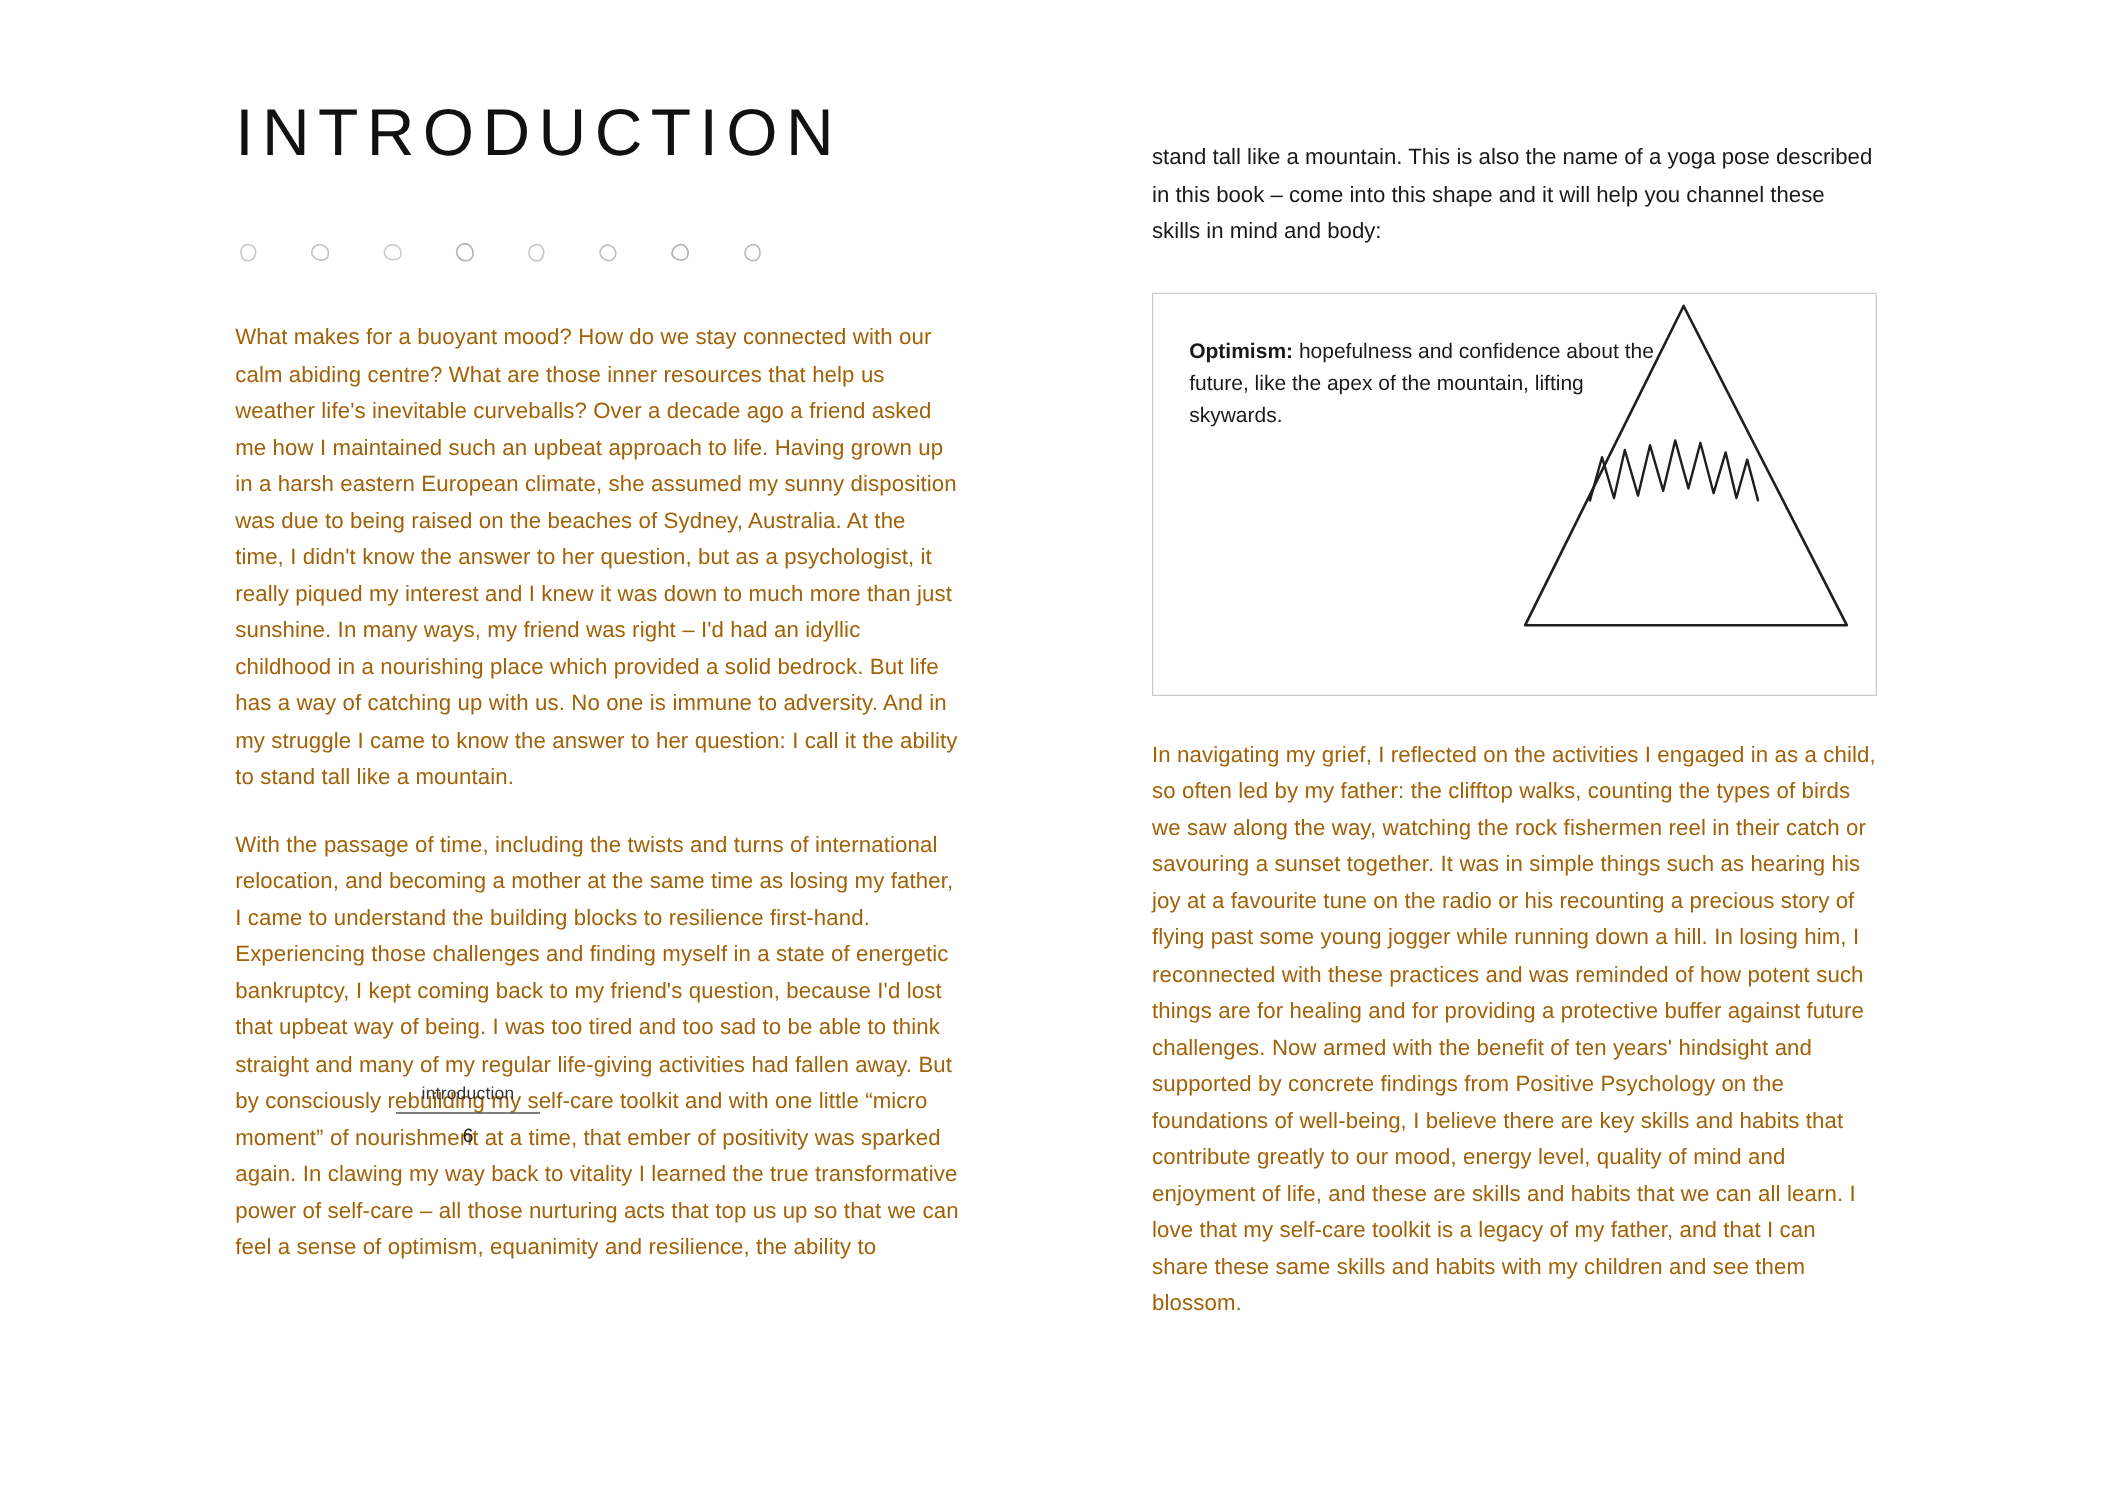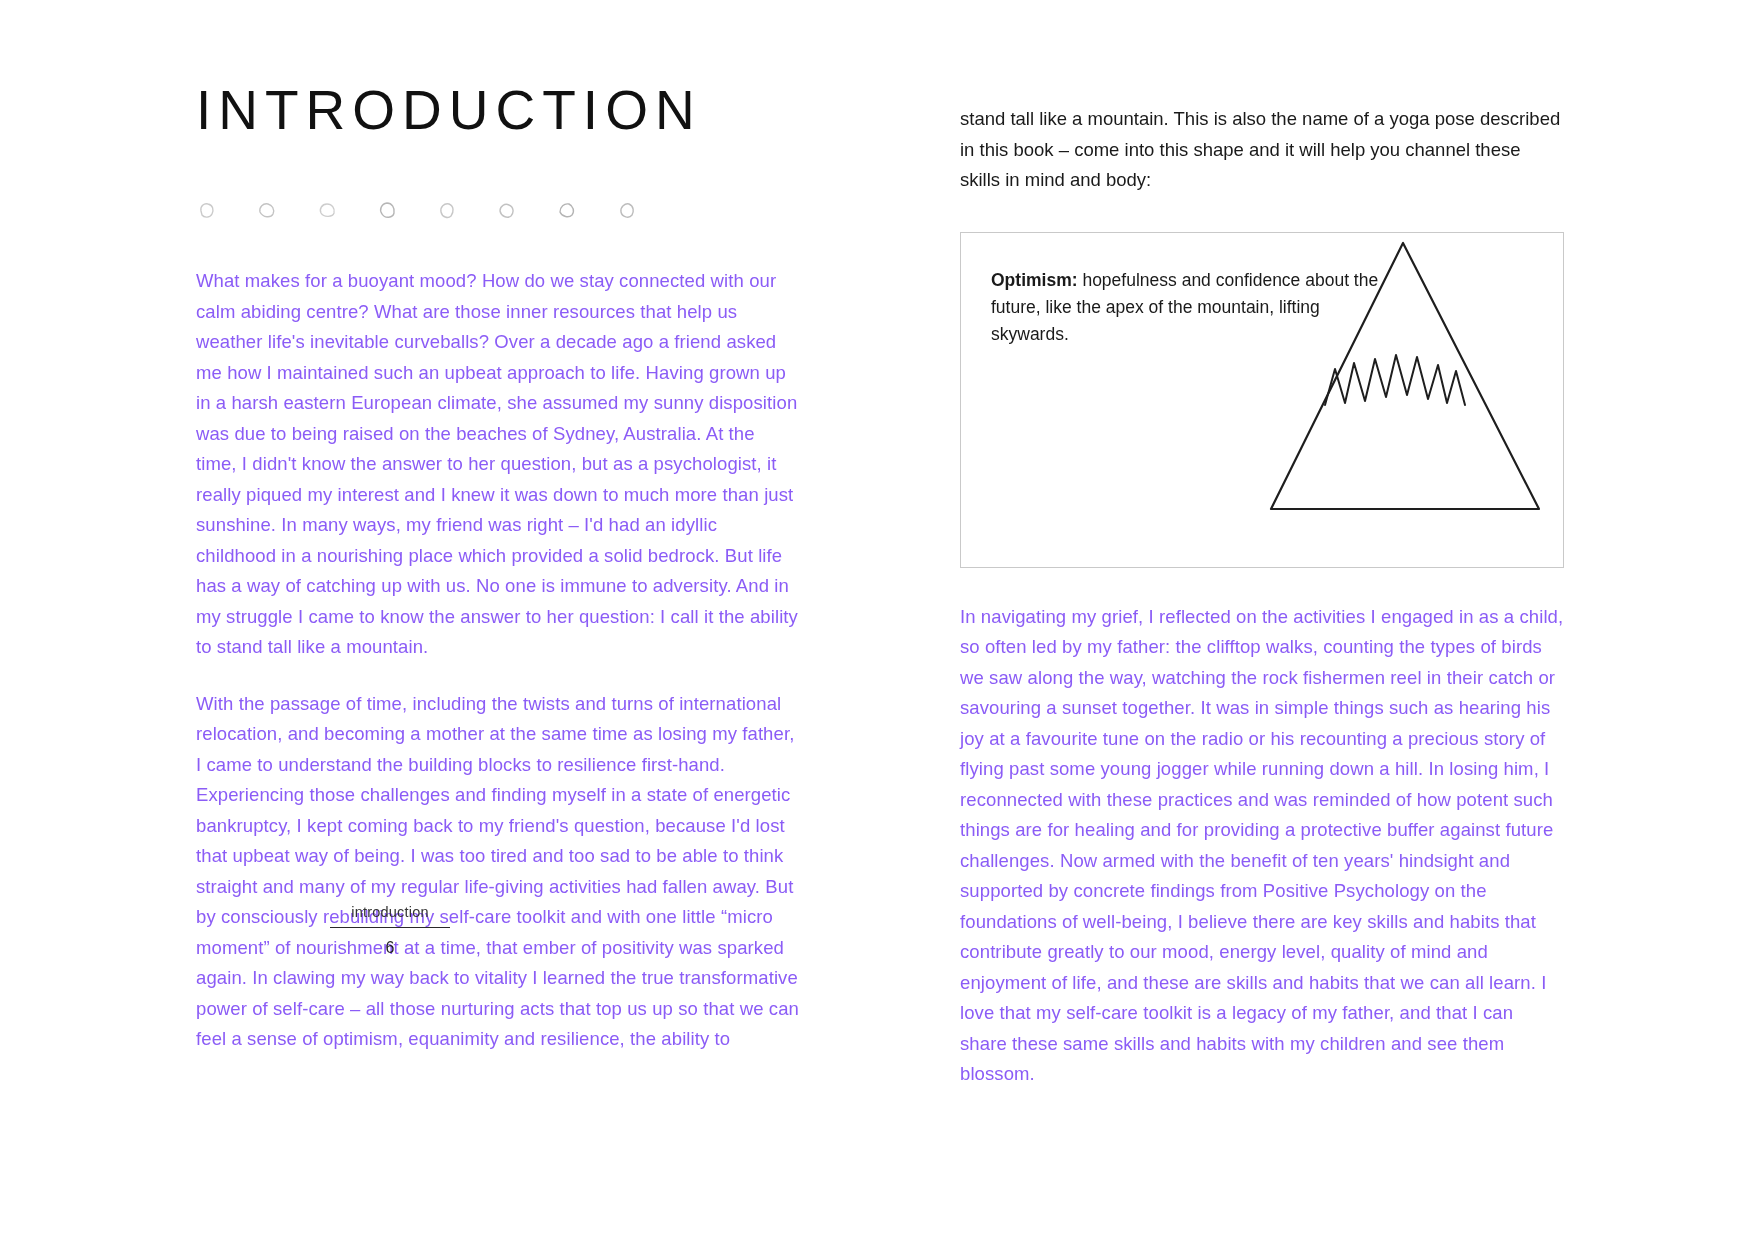--- a/index.html
+++ b/index.html
@@ -23,21 +23,21 @@
   .page {
     position: relative;
     width: 880px;
     height: 1089px;
     box-sizing: border-box;
   }
   .page-left {
     padding: 0 80px 0 196px;
   }
   .page-right {
-    padding: 0 196px 0 80px;
+    padding: 12px 196px 0 80px;
   }
 
   
   .chapter-title {
     margin: 0;
     padding-top: 78px;
     font-size: 55px;
     font-weight: 400;
     letter-spacing: 7px;
     color: #111;
@@ -58,21 +58,21 @@
   }
 
   
   .body-col {
     margin-top: 42px;
   }
   .para {
     margin: 0 0 26px 0;
     font-size: 18.5px;
     line-height: 30.5px;
-    color: #8b5cf6;
+    color: #a16207;
     letter-spacing: .1px;
   }
   .para:last-child { margin-bottom: 0; }
 
   .page-right .top-para {
     margin: 0;
     padding-top: 104px;
     font-size: 18.5px;
     line-height: 30.5px;
   }

